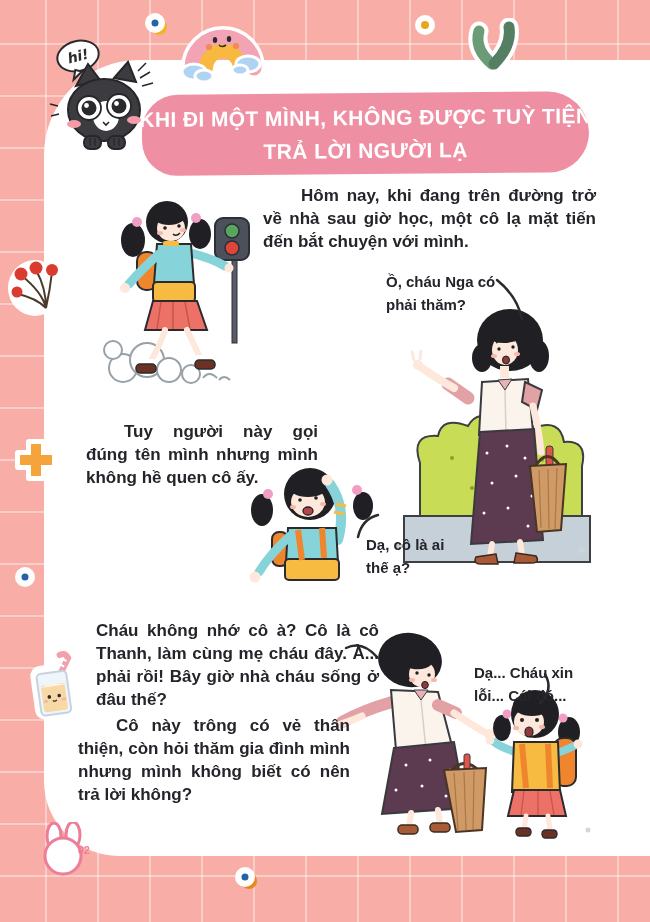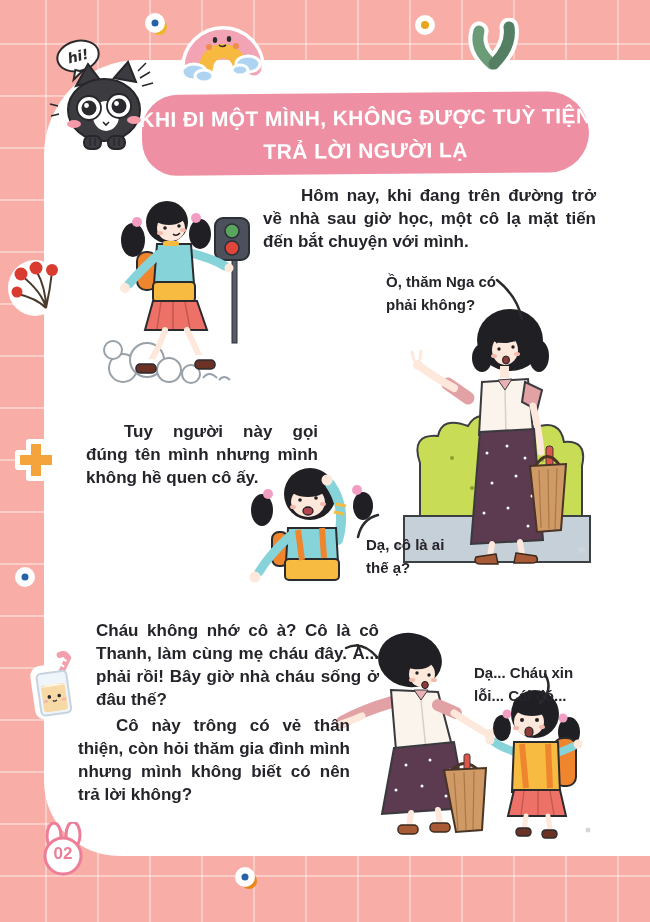--- a/index.html
+++ b/index.html
@@ -20,22 +20,22 @@
     letter-spacing:.4px;white-space:nowrap;text-align:center;}
   .scene{position:absolute;z-index:2;}
   .sticker{position:absolute;z-index:4;}
   .txt{position:absolute;z-index:5;color:#26242a;font-weight:700;
     font-size:17px;line-height:23px;text-align:justify;}
   .txt.indent{text-indent:38px;}
   .bub{position:absolute;z-index:5;color:#26242a;font-weight:700;
     font-size:15px;line-height:23px;}
   .tails{position:absolute;inset:0;z-index:4;pointer-events:none;}
   .pagenum{position:absolute;left:36px;top:822px;width:54px;height:56px;z-index:6;}
-  .pagenum .num{position:absolute;left:0;top:22px;width:54px;text-align:center;
-    color:#ee7d98;font-weight:700;font-size:17px;}
+  .pagenum .num{position:absolute;left:0;top:22px;width:54px;text-align:right;
+    color:#ee7d98;font-weight:700;font-size:11px;}
 </style>
 </head>
 <body>
 
 <div class="page">
 
   <div class="panel"></div>
 
   <div class="scene" style="left:103px;top:172px;width:205px;height:220px;">
     <svg width="205" height="220" viewBox="0 0 205 220">
@@ -375,21 +375,21 @@
       <path d="M358,537 Q362,519 378,515"></path>
       <path d="M346,648 Q362,640 377,657"></path>
       <path d="M545,674 Q554,690 540,703"></path>
     </g>
     <circle cx="399" cy="546" r="3" fill="#c9ced4"></circle>
     <circle cx="429" cy="548" r="3" fill="#c9ced4"></circle>
   </svg>
 
   <div class="txt indent" style="left:263px;top:184px;width:333px;">Hôm nay, khi đang trên đường trở về nhà sau giờ học, một cô lạ mặt tiến đến bắt chuyện với mình.</div>
 
-  <div class="bub" style="left:386px;top:270px;width:142px;">Ồ, thăm Nga có phải không?</div>
+  <div class="bub" style="left:386px;top:270px;width:142px;">Ồ, cháu Nga có phải thăm?</div>
 
   <div class="txt indent" style="left:86px;top:420px;width:232px;">Tuy người này gọi đúng tên mình nhưng mình không hề quen cô ấy.</div>
 
   <div class="bub" style="left:366px;top:533px;width:96px;">Dạ, cô là ai thế ạ?</div>
 
   <div class="txt" style="left:80px;top:619px;width:283px;margin-left:16px;">Cháu không nhớ cô à? Cô là cô Thanh, làm cùng mẹ cháu đây. À... phải rồi! Bây giờ nhà cháu sống ở đâu thế?</div>
 
   <div class="bub" style="left:474px;top:661px;width:126px;">Dạ... Cháu xin lỗi... Cái đó...</div>
 
   <div class="txt indent" style="left:78px;top:714px;width:272px;">Cô này trông có vẻ thân thiện, còn hỏi thăm gia đình mình nhưng mình không biết có nên trả lời không?</div>

